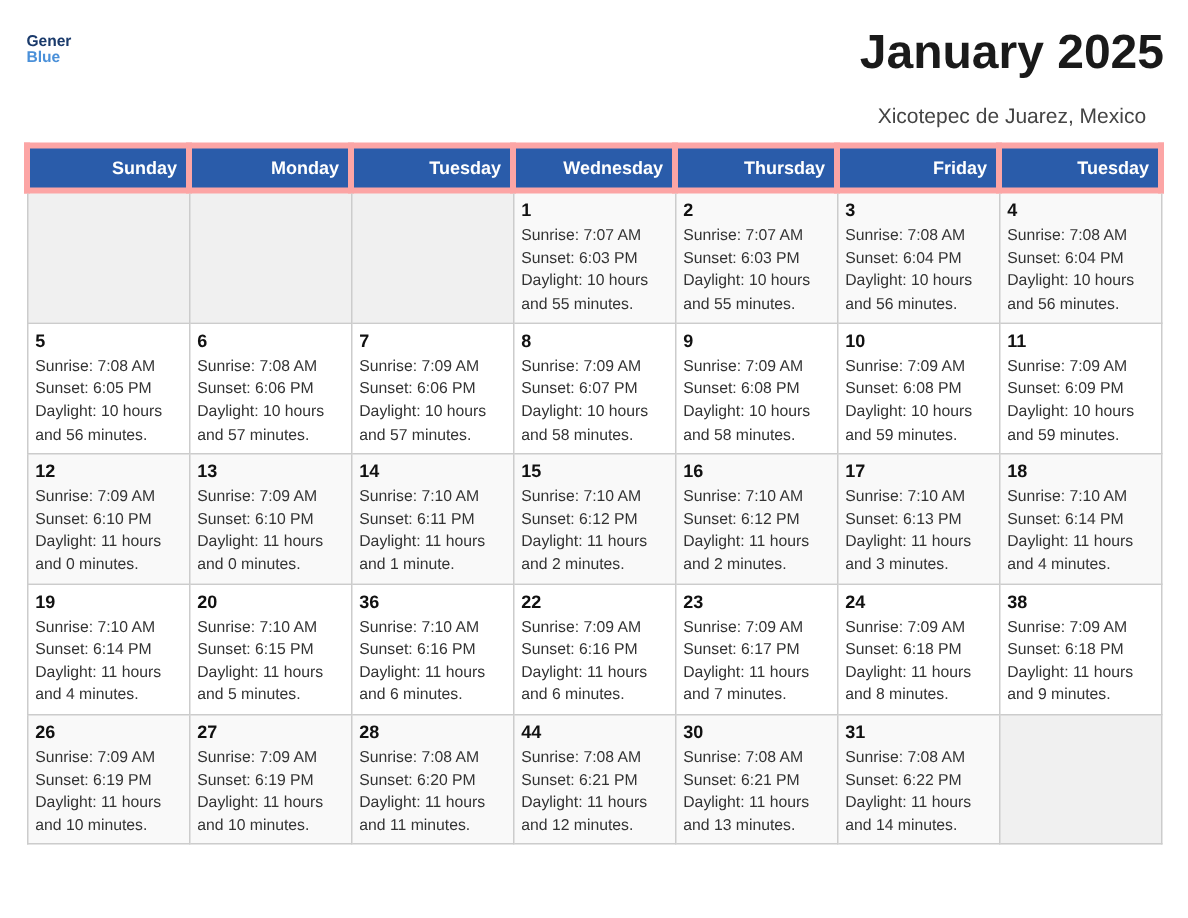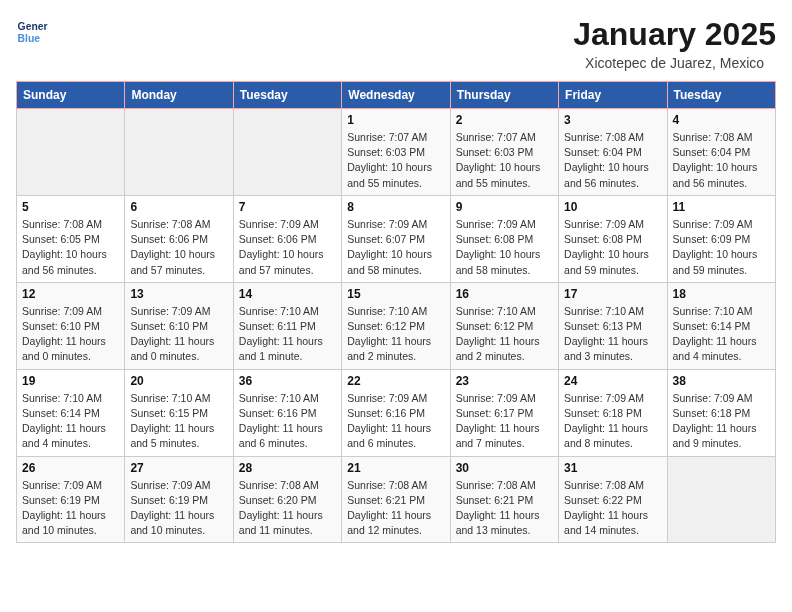--- a/index.html
+++ b/index.html
@@ -29,35 +29,35 @@
       text-align: center;
     }
     .calendar-title {
       font-size: 32px;
       font-weight: bold;
       color: #1a1a1a;
     }
     .calendar-subtitle {
       font-size: 14px;
       color: #444;
-      margin-top: 2px;
+      margin-top: 16px;
     }
     table {
       width: 100%;
       border-collapse: collapse;
       font-size: 11px;
     }
     thead tr th {
       background-color: #2a5caa;
       color: #fff;
-      text-align: left;
+      text-align: right;
       padding: 6px 6px;
       font-size: 12px;
       font-weight: bold;
-      border: 1px solid #fca5a5;
+      border: 4px solid #fca5a5;
     }
     tbody tr td {
       border: 1px solid #ccc;
       vertical-align: top;
       padding: 4px 5px;
       height: 82px;
       background: #fff;
       width: calc(100%/7);
     }
     tbody tr:nth-child(odd) td {
@@ -285,21 +285,21 @@
 Sunset: 6:19 PM
 Daylight: 11 hours and 10 minutes.</div>
         </td>
         <td>
           <div class="day-num">28</div>
           <div class="day-info" style="white-space: pre-line;">Sunrise: 7:08 AM
 Sunset: 6:20 PM
 Daylight: 11 hours and 11 minutes.</div>
         </td>
         <td>
-          <div class="day-num">21</div>
+          <div class="day-num">44</div>
           <div class="day-info" style="white-space: pre-line;">Sunrise: 7:08 AM
 Sunset: 6:21 PM
 Daylight: 11 hours and 12 minutes.</div>
         </td>
         <td>
           <div class="day-num">30</div>
           <div class="day-info" style="white-space: pre-line;">Sunrise: 7:08 AM
 Sunset: 6:21 PM
 Daylight: 11 hours and 13 minutes.</div>
         </td>

